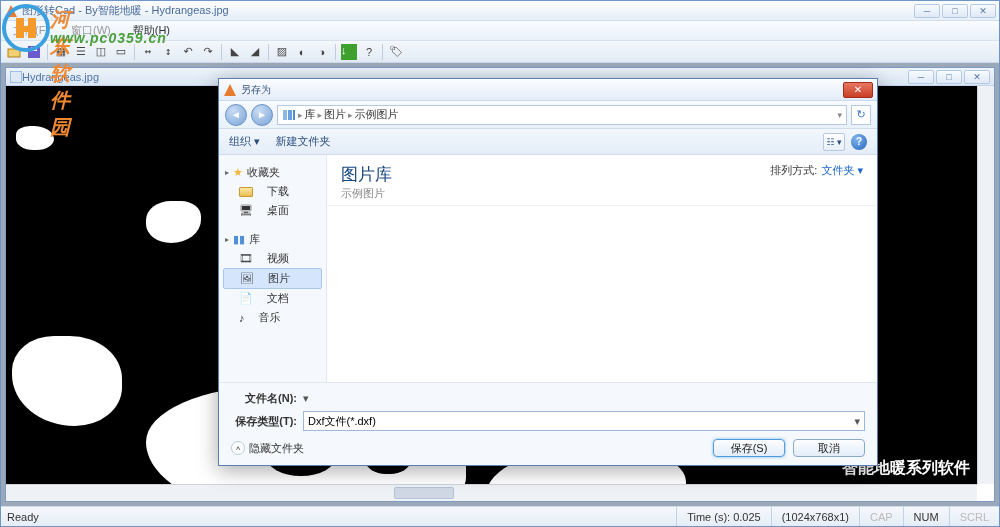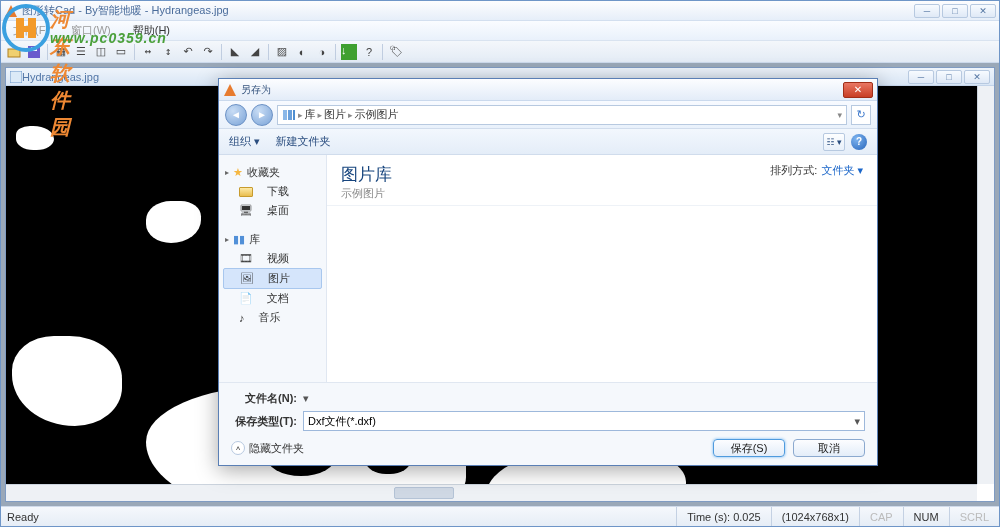--- a/index.html
+++ b/index.html
@@ -194,20 +194,21 @@
         <div class="blob" style="left:6px;top:250px;width:110px;height:90px;border-radius:40% 50% 45% 60%;"></div>
         <div class="blob" style="left:140px;top:300px;width:320px;height:140px;border-radius:40% 55% 35% 60%;"></div>
         <div class="blob" style="left:480px;top:360px;width:200px;height:90px;border-radius:55% 40% 60% 35%;"></div>
         <div class="blob" style="background:#000;left:260px;top:350px;width:70px;height:40px;border-radius:50%;"></div>
         <div class="blob" style="background:#000;left:360px;top:360px;width:44px;height:28px;border-radius:60% 40% 50% 50%;"></div>
       </div>
       <div class="child-scroll-v"></div>
       <div class="child-scroll-h">
           <div class="scroll-thumb-h"></div>
         </div>
+      <div class="brand-text">智能地暖系列软件</div>
     </div>
   </div>
 
   <div class="status-bar">
     <span class="status-left">Ready</span>
     <span class="status-spacer"></span>
     <span class="status-cell">Time (s): 0.025</span>
     <span class="status-cell">(1024x768x1)</span>
     <span class="status-cell" style="color:#bbb">CAP</span>
     <span class="status-cell">NUM</span>

